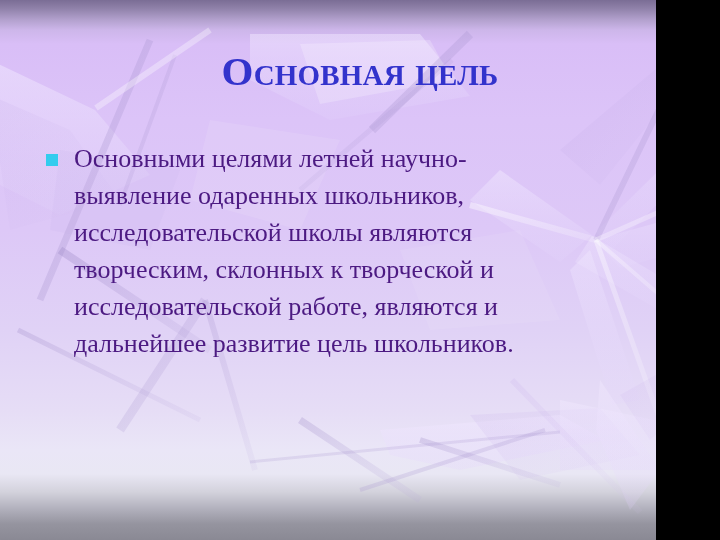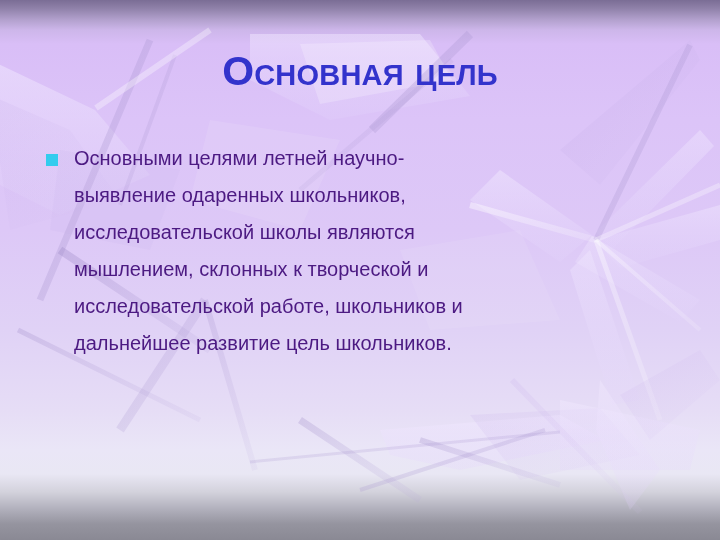--- a/index.html
+++ b/index.html
@@ -3,24 +3,24 @@
 <meta charset="utf-8">
 <title>Основная цель</title>
 <style>
   html, body {
     margin: 0;
     padding: 0;
     background: #000;
   }
   #slide {
     position: relative;
-    width: 720px;
+    width: 656px;
     height: 540px;
     overflow: hidden;
-    font-family: Liberation Sans, sans-serif;
+    font-family: Liberation Serif, serif;
     background: linear-gradient(to bottom,
         #7a6d95 0px,
         #8e80a8 8px,
         #b3a1ce 20px,
         #cdb6ea 30px,
         #d9bef7 44px,
         #dcc4f8 120px,
         #ddc8f7 230px,
         #e0d2f6 330px,
         #e6ddf6 410px,
@@ -71,21 +71,21 @@
     flex: 0 0 auto;
     width: 12px;
     height: 12px;
     background: #33ccee;
     margin-top: 14px;
     margin-right: 16px;
   }
   .bullet-text {
     flex: 1 1 auto;
     color: #4c1a82;
-    font-size: 20px;
+    font-size: 26px;
     line-height: 37px;
     font-weight: 400;
   }
   .bullet-text .ln { display: block; white-space: nowrap; }
 </style>
 </head>
 <body>
 
 <div id="slide">
 
@@ -160,20 +160,20 @@
 
   <div id="title">Основная цель</div>
 
   <div id="body-block">
     <div class="bullet-row">
       <span class="bullet-marker"></span>
       <div class="bullet-text">
         <span class="ln">Основными целями летней научно-</span>
         <span class="ln">выявление одаренных школьников,</span>
         <span class="ln">исследовательской школы являются</span>
-        <span class="ln">мышлением, склонных к творческой и</span>
-        <span class="ln">исследовательской работе, школьников и</span>
+        <span class="ln">творческим, склонных к творческой и</span>
+        <span class="ln">исследовательской работе, являются и</span>
         <span class="ln">дальнейшее развитие цель школьников.</span>
       </div>
     </div>
   </div>
 
 </div>
 
 </body></html>

